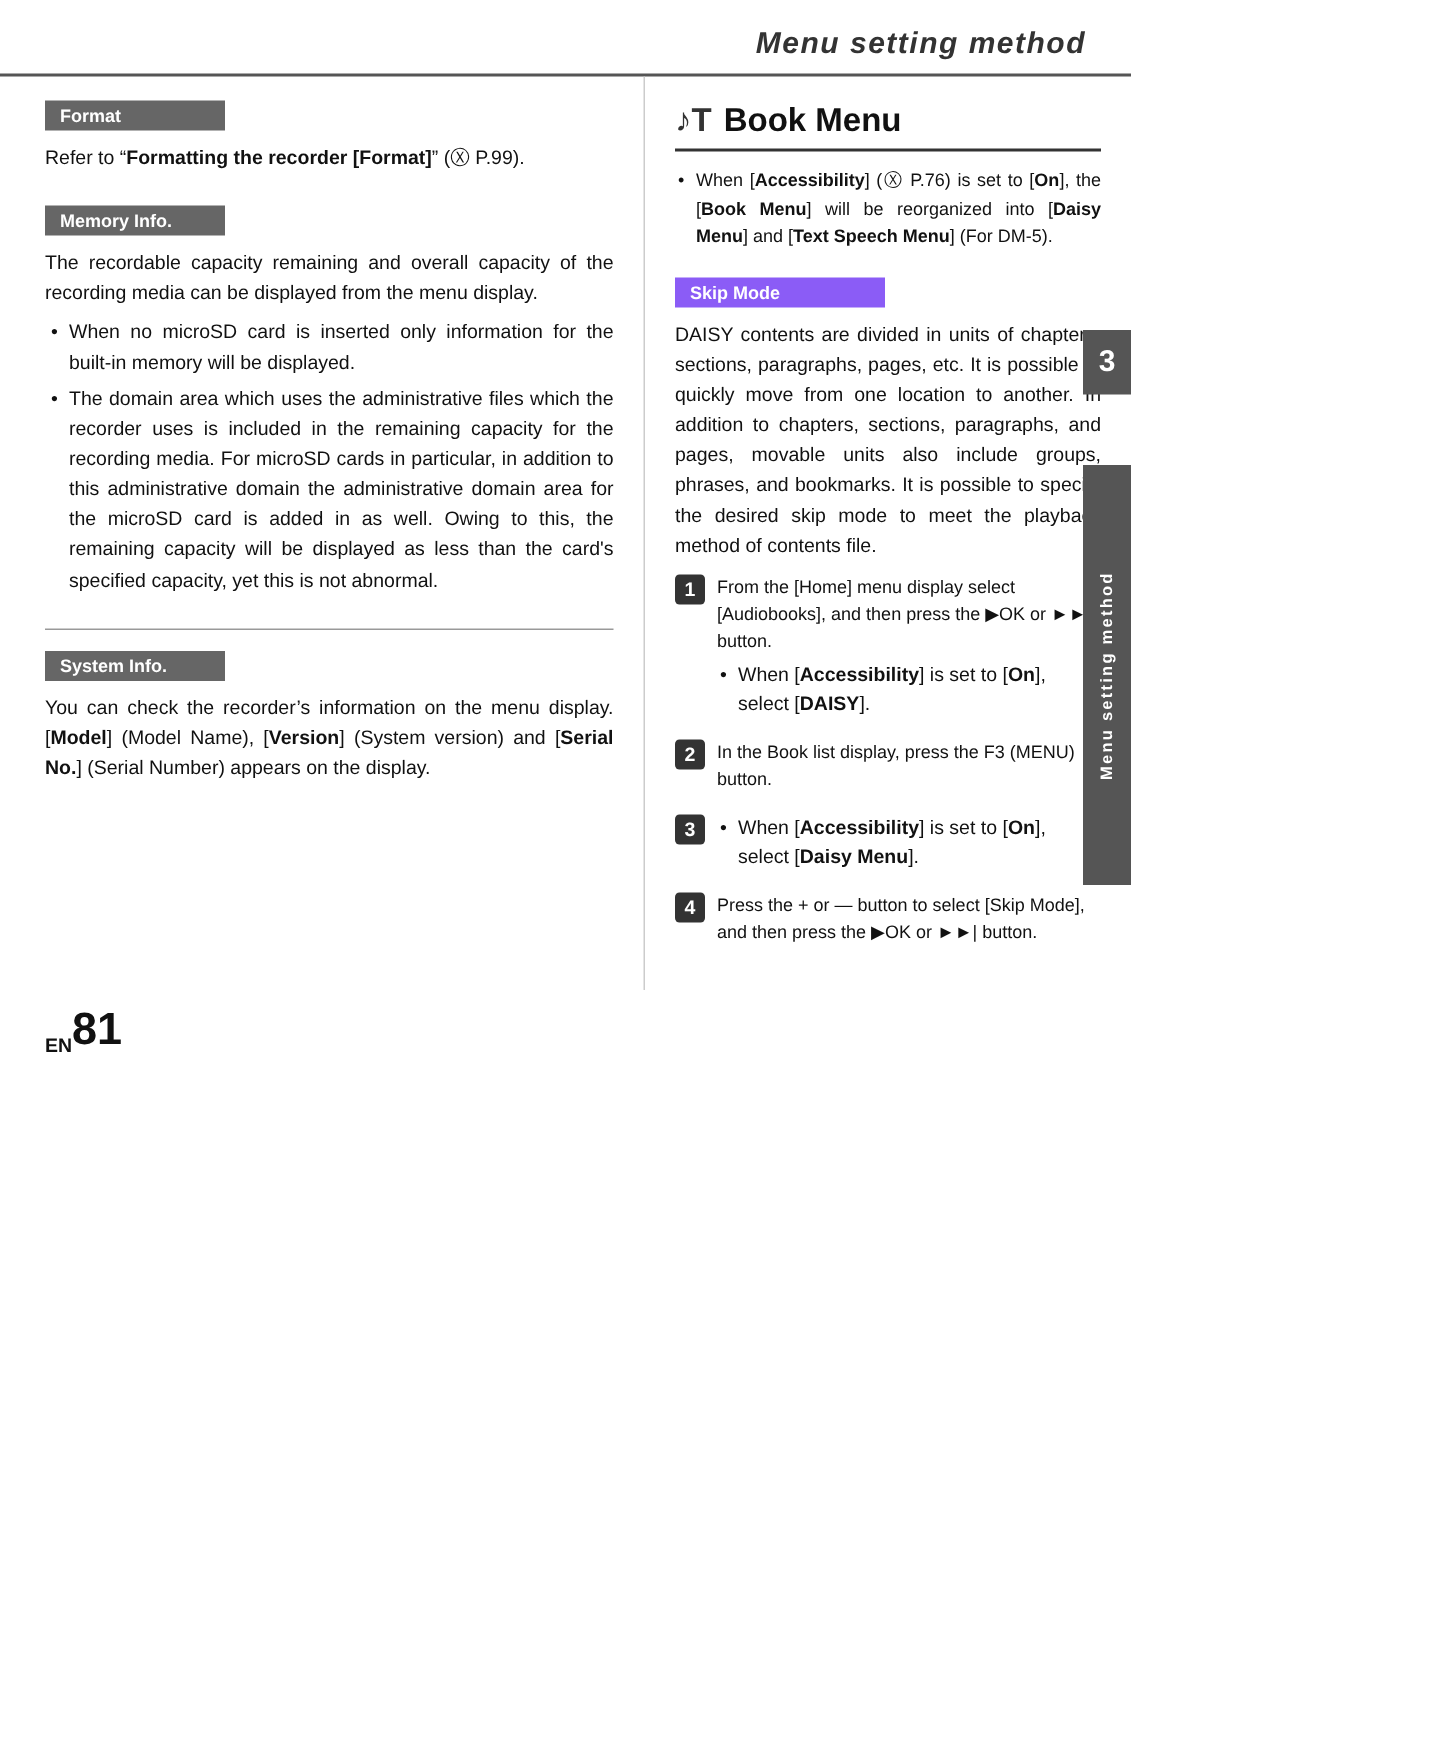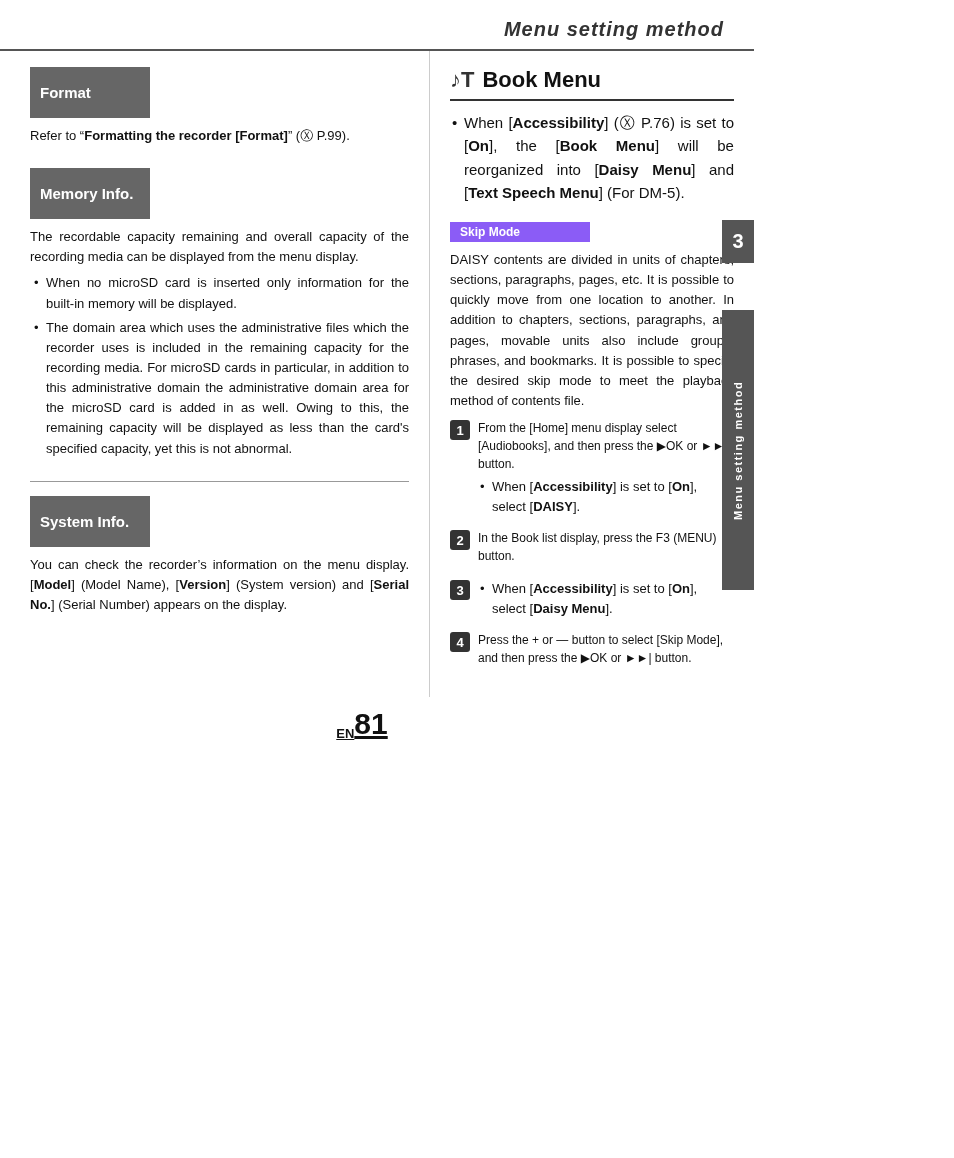--- a/index.html
+++ b/index.html
@@ -50,23 +50,23 @@
 
     .right-col {
       flex: 1;
       padding: 16px 20px 16px 20px;
     }
 
     
     .section-bar {
       background: #666;
       color: #fff;
-      font-size: 15px;
-      font-weight: bold;
-      padding: 17px 10px;
+      font-size: 12px;
+      font-weight: bold;
+      padding: 3px 10px;
       margin-bottom: 8px;
       display: inline-block;
       min-width: 120px;
     }
 
     .section-block {
       margin-bottom: 22px;
     }
 
     .section-block p {
@@ -121,21 +121,21 @@
     }
 
     .right-col > p {
       font-size: 13px;
       line-height: 1.55;
       margin-bottom: 8px;
       text-align: justify;
     }
 
     .right-col .note {
-      font-size: 15px;
+      font-size: 12px;
       line-height: 1.55;
       padding-left: 14px;
       position: relative;
       margin-bottom: 6px;
       text-align: justify;
     }
 
     .right-col .note::before {
       content: "•";
       position: absolute;
@@ -392,18 +392,18 @@
     </div>
 
   </div>
 
   <div class="chapter-num" style="position:absolute; right:0; top:220px; width:32px; background:#555; color:#fff; font-size:20px; font-weight:bold; text-align:center; padding:10px 4px;">3</div>
 
   <div class="side-tab" style="position:absolute; right:0; top:310px; width:32px; background:#555; color:#fff; font-size:11px; font-weight:bold; writing-mode:vertical-rl; text-orientation:mixed; transform:rotate(180deg); padding:18px 6px; letter-spacing:1.5px; height:280px; display:flex; align-items:center; justify-content:center;">
     <span>Menu setting method</span>
   </div>
 
-  <div class="page-footer" style="display:flex; justify-content:center; align-items:flex-end; padding:10px 60px 20px 30px; margin-top:auto;text-decoration:underline;">
+  <div class="page-footer" style="display:flex; justify-content:flex-start; align-items:flex-end; padding:10px 60px 20px 30px; margin-top:auto;">
     <span class="footer-en" style="font-size:13px; font-weight:bold;">EN</span>
     <span class="footer-pagenum" style="font-size:30px; font-weight:bold;">81</span>
   </div>
 
 </div>
 
 </body></html>

